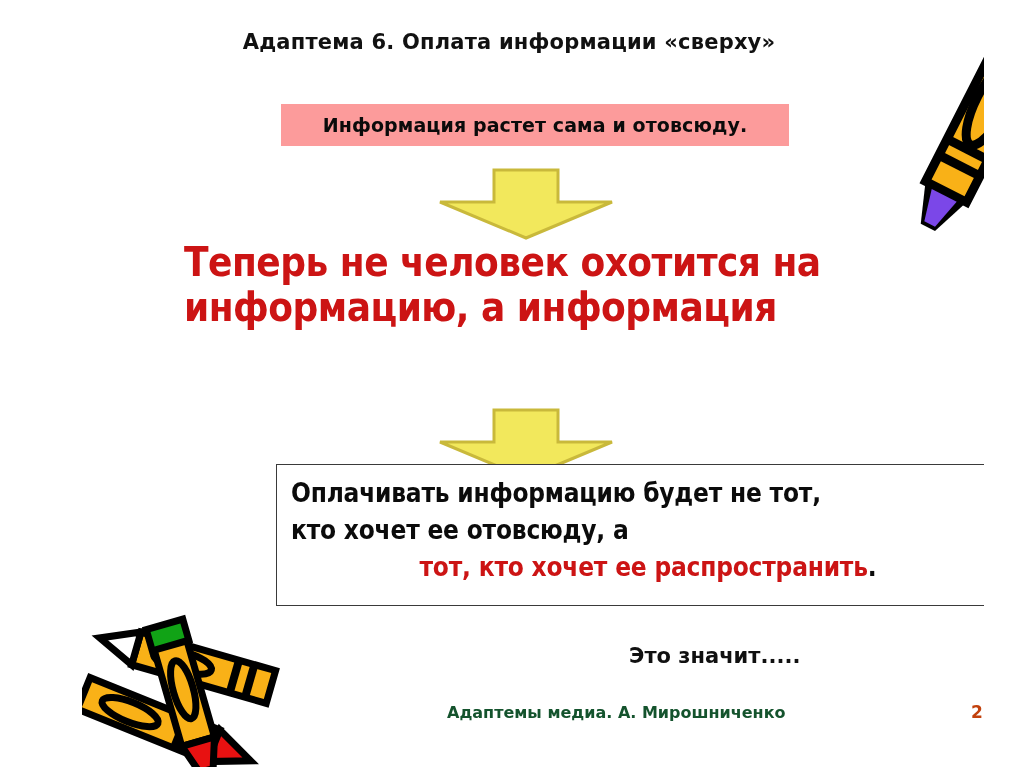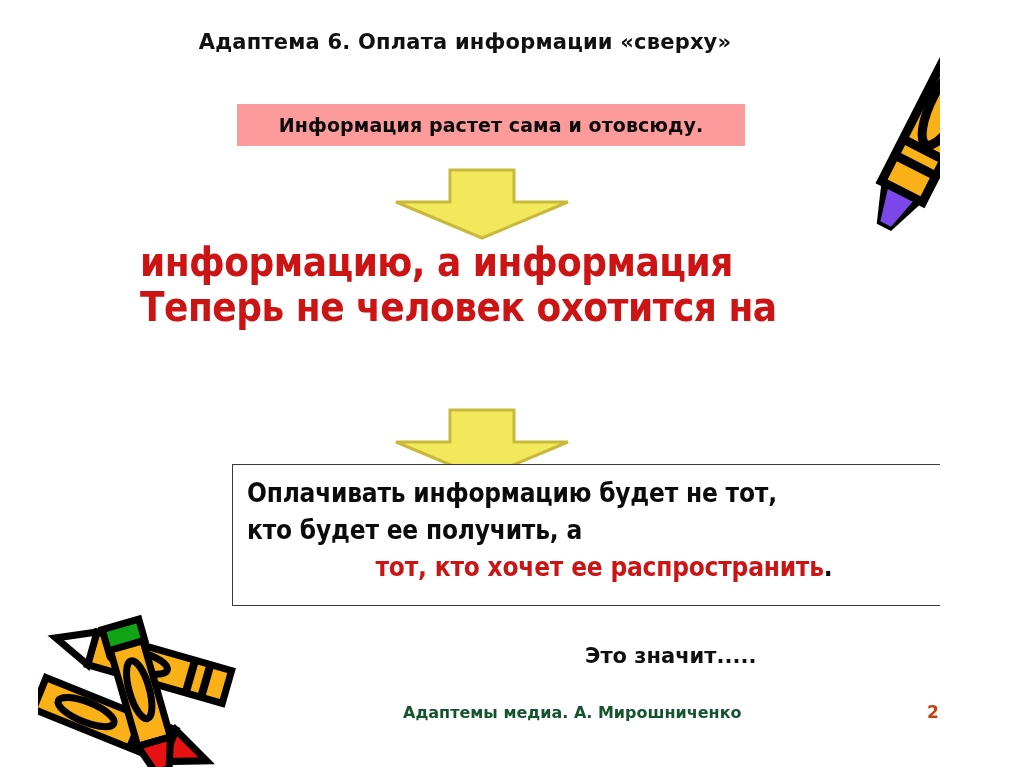--- a/index.html
+++ b/index.html
@@ -3,21 +3,21 @@
 <meta charset="utf-8">
 <style>
   html,body{margin:0;padding:0;}
   body{
     width:1024px;height:767px;
     background:#ffffff;
     font-family:"DejaVu Sans","Liberation Sans",sans-serif;
     overflow:hidden;
     position:relative;
   }
-  #slide{position:relative;width:940px;height:767px;overflow:hidden;background:#fff;}
+  #slide{position:relative;width:940px;height:767px;overflow:hidden;background:#fff;margin-left:44px;}
 
   
   #slide-title{
     position:absolute;left:0;top:30px;width:930px;
     text-align:center;
     font-family:"DejaVu Sans","Liberation Sans",sans-serif;
     font-size:21px;
     font-weight:600;
     color:#111111;
     letter-spacing:0.2px;
@@ -109,33 +109,33 @@
     <span class="txt">Информация растет сама и отовсюду.</span>
   </div>
 
   <div class="arrow-wrap" id="arrow-1">
     <svg viewBox="0 0 180 72" width="180" height="72">
       <polygon points="58,2 122,2 122,34 176,34 90,70 4,34 58,34" fill="#f2e85c" stroke="#c9b93b" stroke-width="3" stroke-linejoin="miter"></polygon>
     </svg>
   </div>
 
   <div id="main-statement">
+    <span class="ln">Теперь не человек охотится на</span>
     <span class="ln">информацию, а информация</span>
-    <span class="ln">Теперь не человек охотится на</span>
   </div>
 
   <div class="arrow-wrap" id="arrow-2">
     <svg viewBox="0 0 180 72" width="180" height="72">
       <polygon points="58,2 122,2 122,34 176,34 90,70 4,34 58,34" fill="#f2e85c" stroke="#c9b93b" stroke-width="3" stroke-linejoin="miter"></polygon>
     </svg>
   </div>
 
   <div id="quote-box">
     <span class="ln">Оплачивать информацию будет не тот,</span>
-    <span class="ln">кто будет ее получить, а</span>
+    <span class="ln">кто хочет ее отовсюду, а</span>
     <span class="ln red"><span>тот, кто хочет ее распространить</span><span class="tail">.</span></span>
   </div>
 
   <div id="means-text">Это значит.....</div>
   <div id="footer-credit">Адаптемы медиа. А. Мирошниченко</div>
   <div id="page-number">21</div>
 
   <div id="crayon-top-right">
     <svg viewBox="0 0 185 250" width="185" height="250">
 

